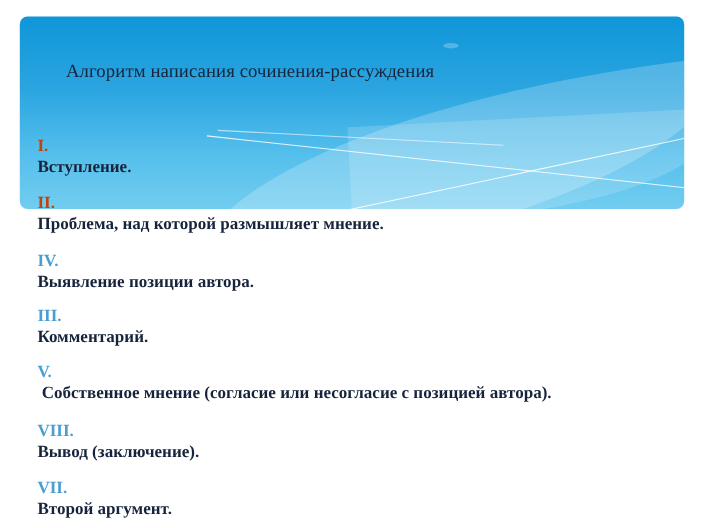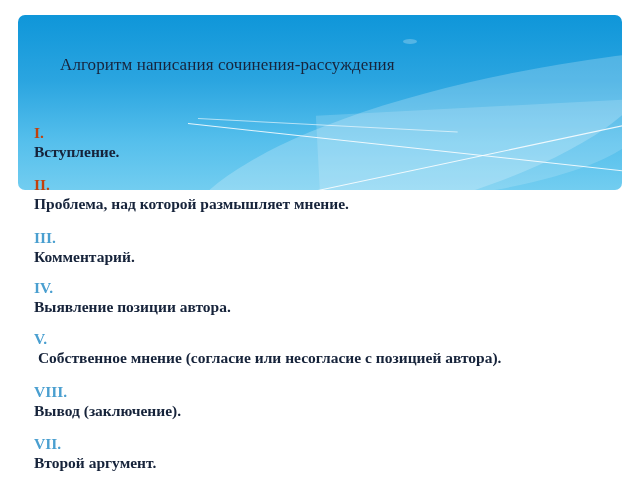--- a/index.html
+++ b/index.html
@@ -170,27 +170,27 @@
       <span class="li-marker">I.</span>
       <span class="li-text">Вступление.</span>
     </div>
 
     <div class="li-row on-banner">
       <span class="li-marker">II.</span>
       <span class="li-text">Проблема, над которой размышляет мнение.</span>
     </div>
 
     <div class="li-row tight">
+      <span class="li-marker">IV.</span>
+      <span class="li-text">Выявление позиции автора.</span>
+    </div>
+
+    <div class="li-row tight">
       <span class="li-marker">III.</span>
       <span class="li-text">Комментарий.</span>
-    </div>
-
-    <div class="li-row tight">
-      <span class="li-marker">IV.</span>
-      <span class="li-text">Выявление позиции автора.</span>
     </div>
 
     <div class="li-row wrapped">
       <span class="li-marker">V.</span>
       <span class="li-text"> Собственное мнение (согласие или несогласие с позицией автора).</span>
     </div>
 
 
     <div class="li-row">
       <span class="li-marker">VIII.</span>

